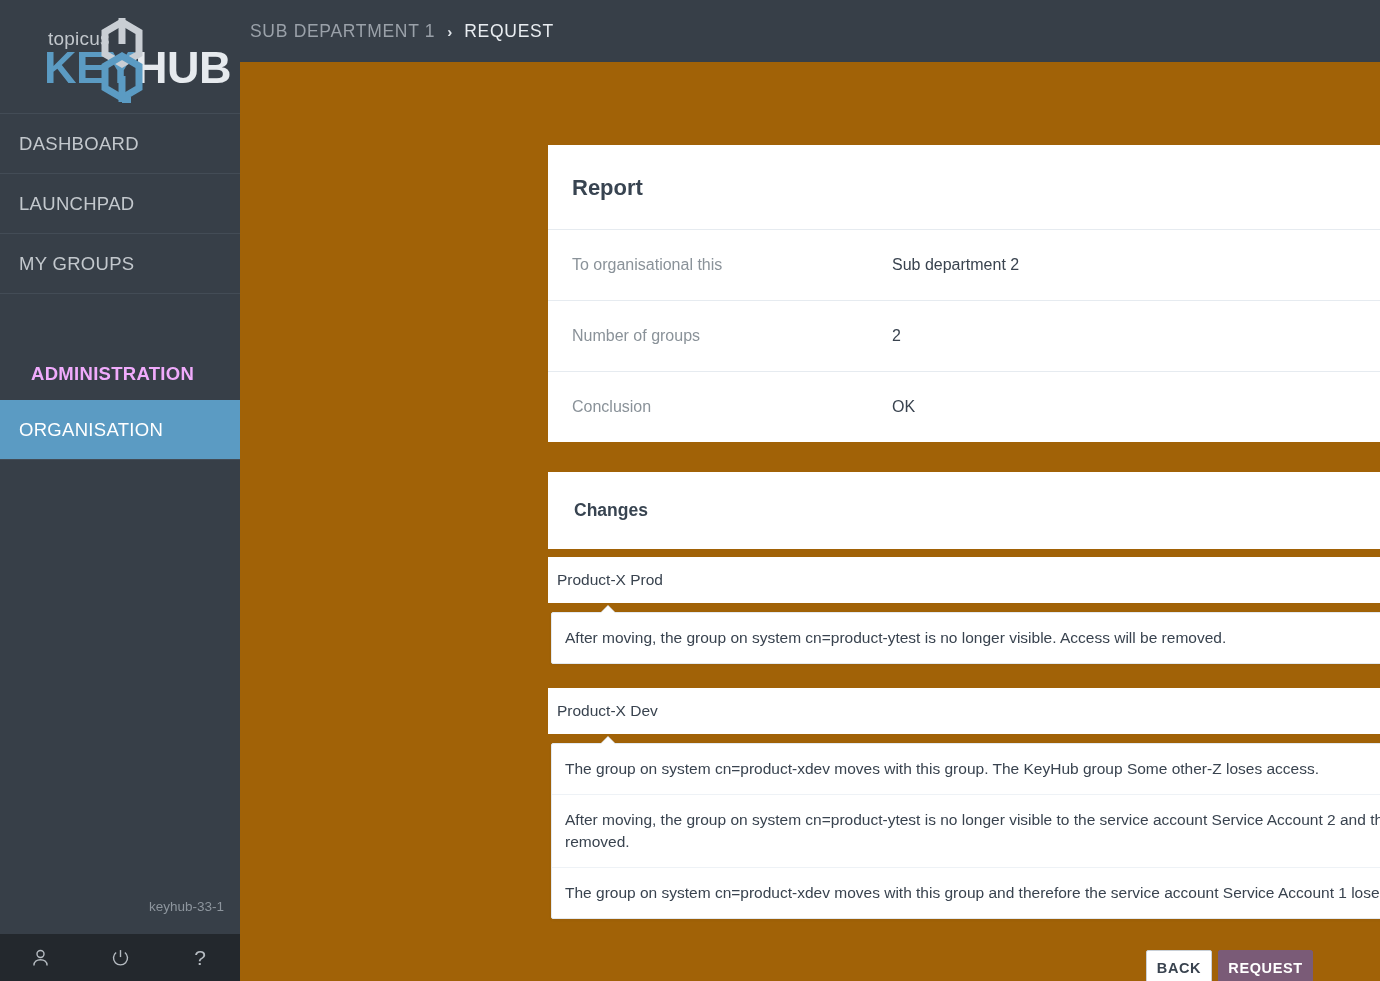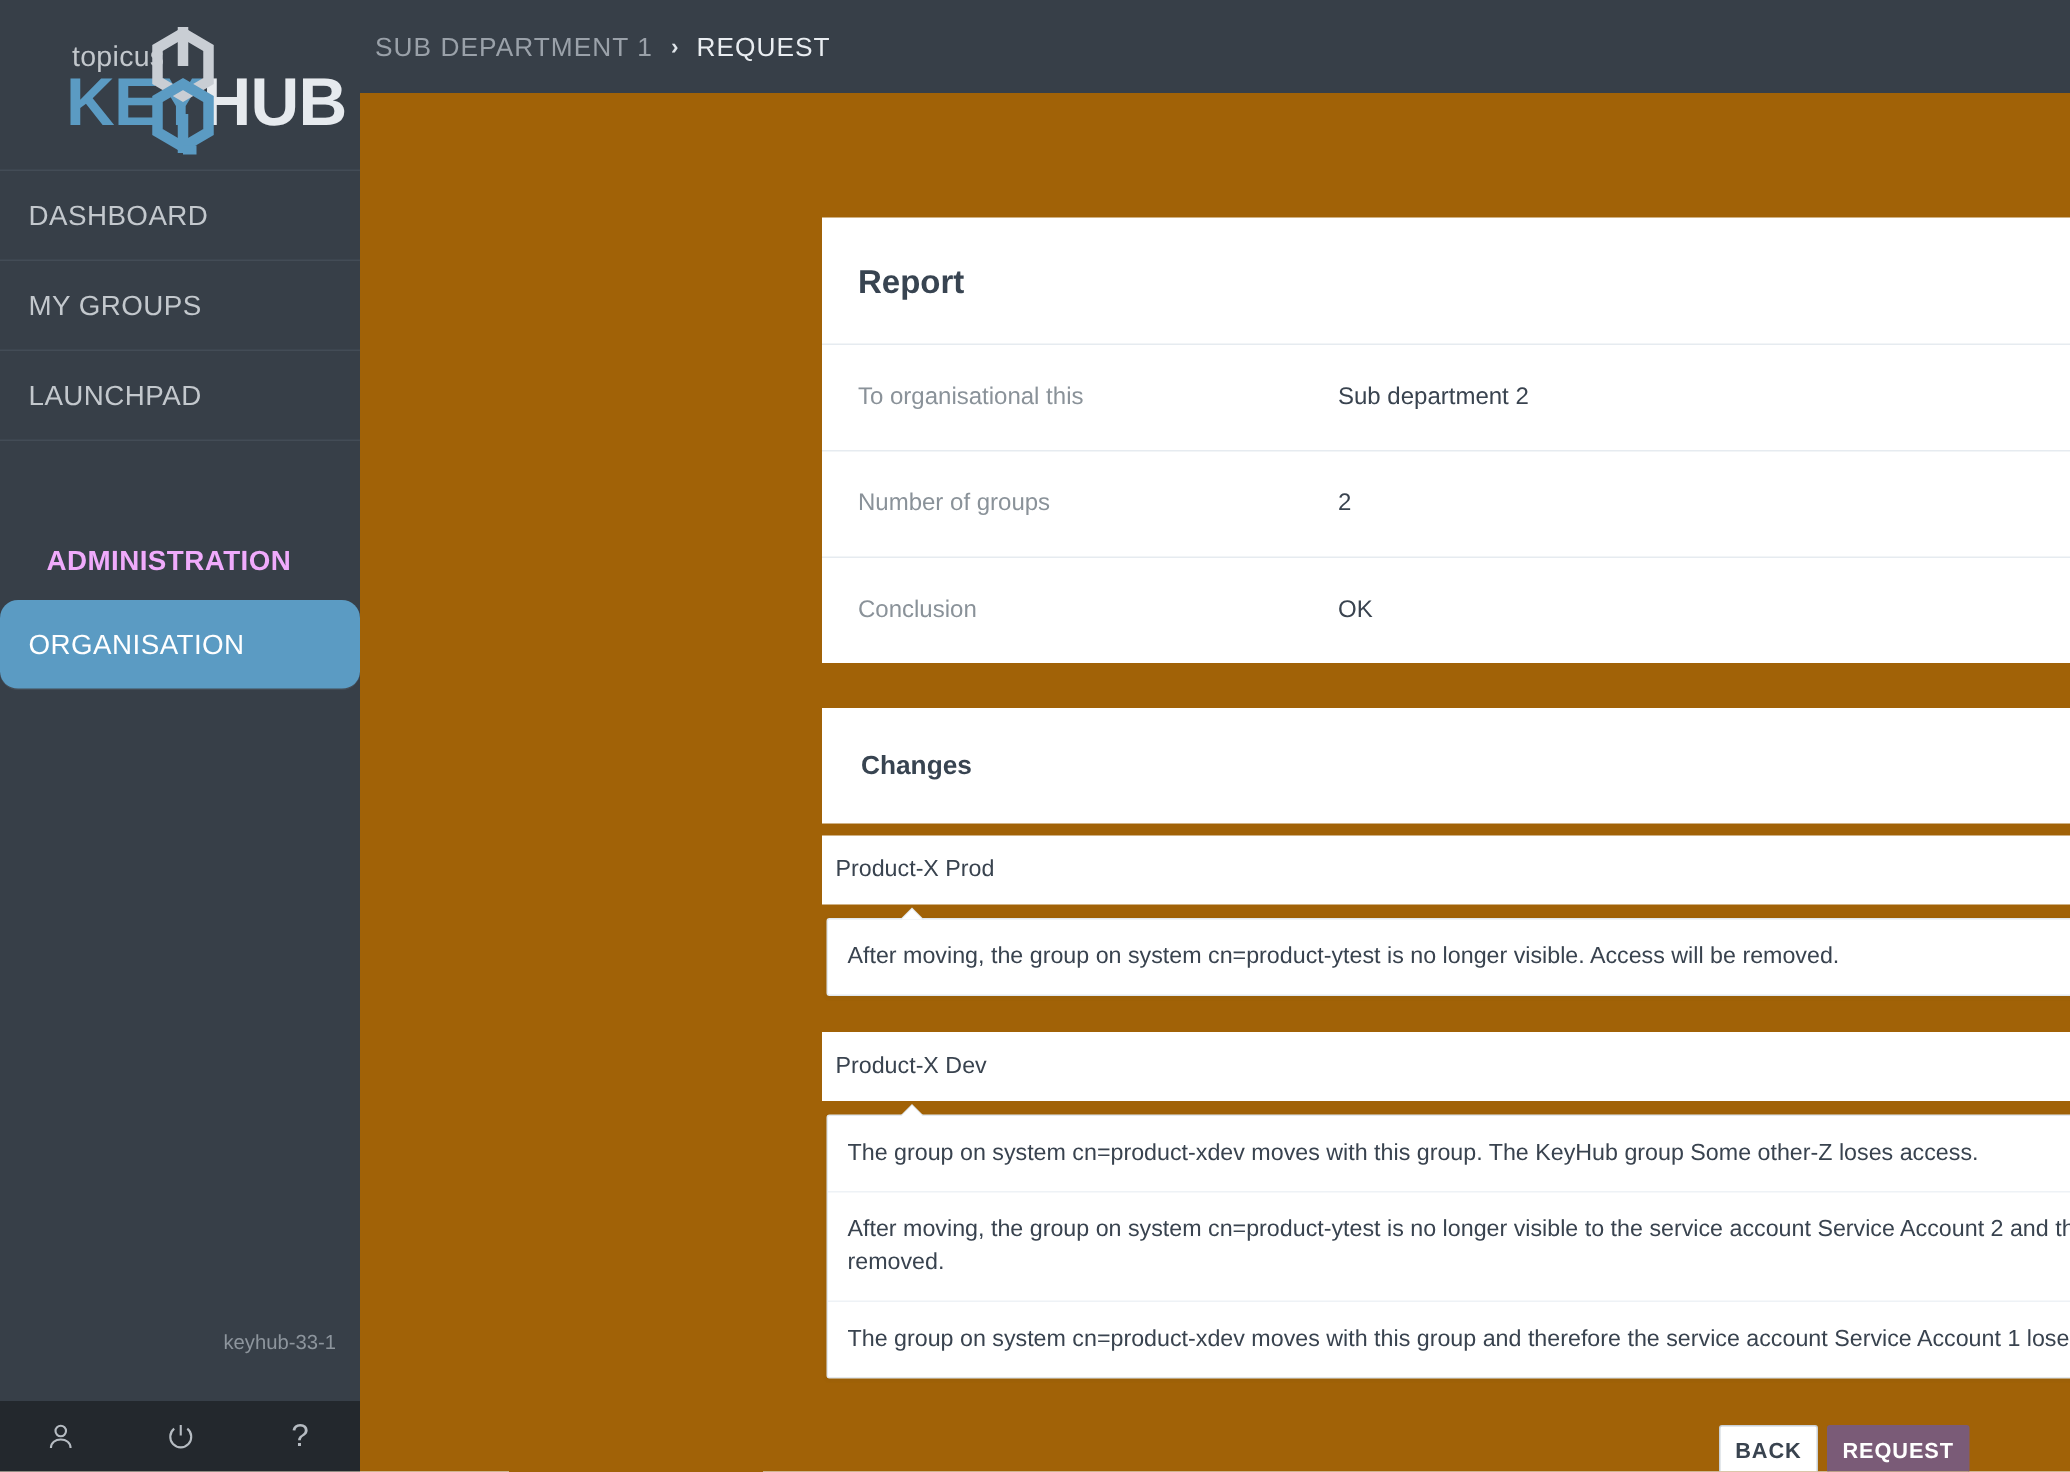--- a/index.html
+++ b/index.html
@@ -39,31 +39,31 @@
 
   .nav { display: flex; flex-direction: column; }
   .nav-item {
     height: 60px; display: flex; align-items: center;
     padding-left: 19px;
     color: #c3c8cd; font-size: 18.5px; letter-spacing: .3px;
     border-bottom: 1px solid #434c56;
     cursor: pointer; user-select: none;
   }
   .nav-item.first { border-top: none; }
-  .nav-item.active { background: #5b9bc3; color: #ffffff; border-radius: 12px; }
+  .nav-item.active { background: #5b9bc3; color: #ffffff; }
   .nav-gap { height: 54px; }
   .nav-section {
     height: 52px; display: flex; align-items: center;
     padding-left: 31px;
     color: #f0abfc; font-size: 18.5px; font-weight: bold; letter-spacing: .3px;
   }
   .sidebar-spacer { flex: 1 1 auto; }
   .version {
     text-align: right; padding-right: 16px;
-    color: #8d959d; font-size: 13.5px; padding-bottom: 32px;
+    color: #8d959d; font-size: 13.5px; padding-bottom: 20px;
   }
   .footer-bar {
     height: 47px; background: #23282d;
     display: flex; align-items: center;
   }
   .footer-btn {
     flex: 1 1 0; display: flex; align-items: center; justify-content: center;
     color: #b6bcc2; cursor: pointer; height: 100%;
   }
   .footer-btn svg { display: block; }
@@ -186,24 +186,24 @@
           </svg>
         </div>
       </div>
     </div>
 
     <div class="nav">
       <div class="nav-item first">
           <span>DASHBOARD</span>
         </div>
       <div class="nav-item">
+          <span>LAUNCHPAD</span>
+        </div>
+      <div class="nav-item">
           <span>MY GROUPS</span>
-        </div>
-      <div class="nav-item">
-          <span>LAUNCHPAD</span>
         </div>
 
       <div class="nav-gap"></div>
 
       <div class="nav-section">ADMINISTRATION</div>
 
       <div class="nav-item active">
           <span>ORGANISATION</span>
         </div>
     </div>

